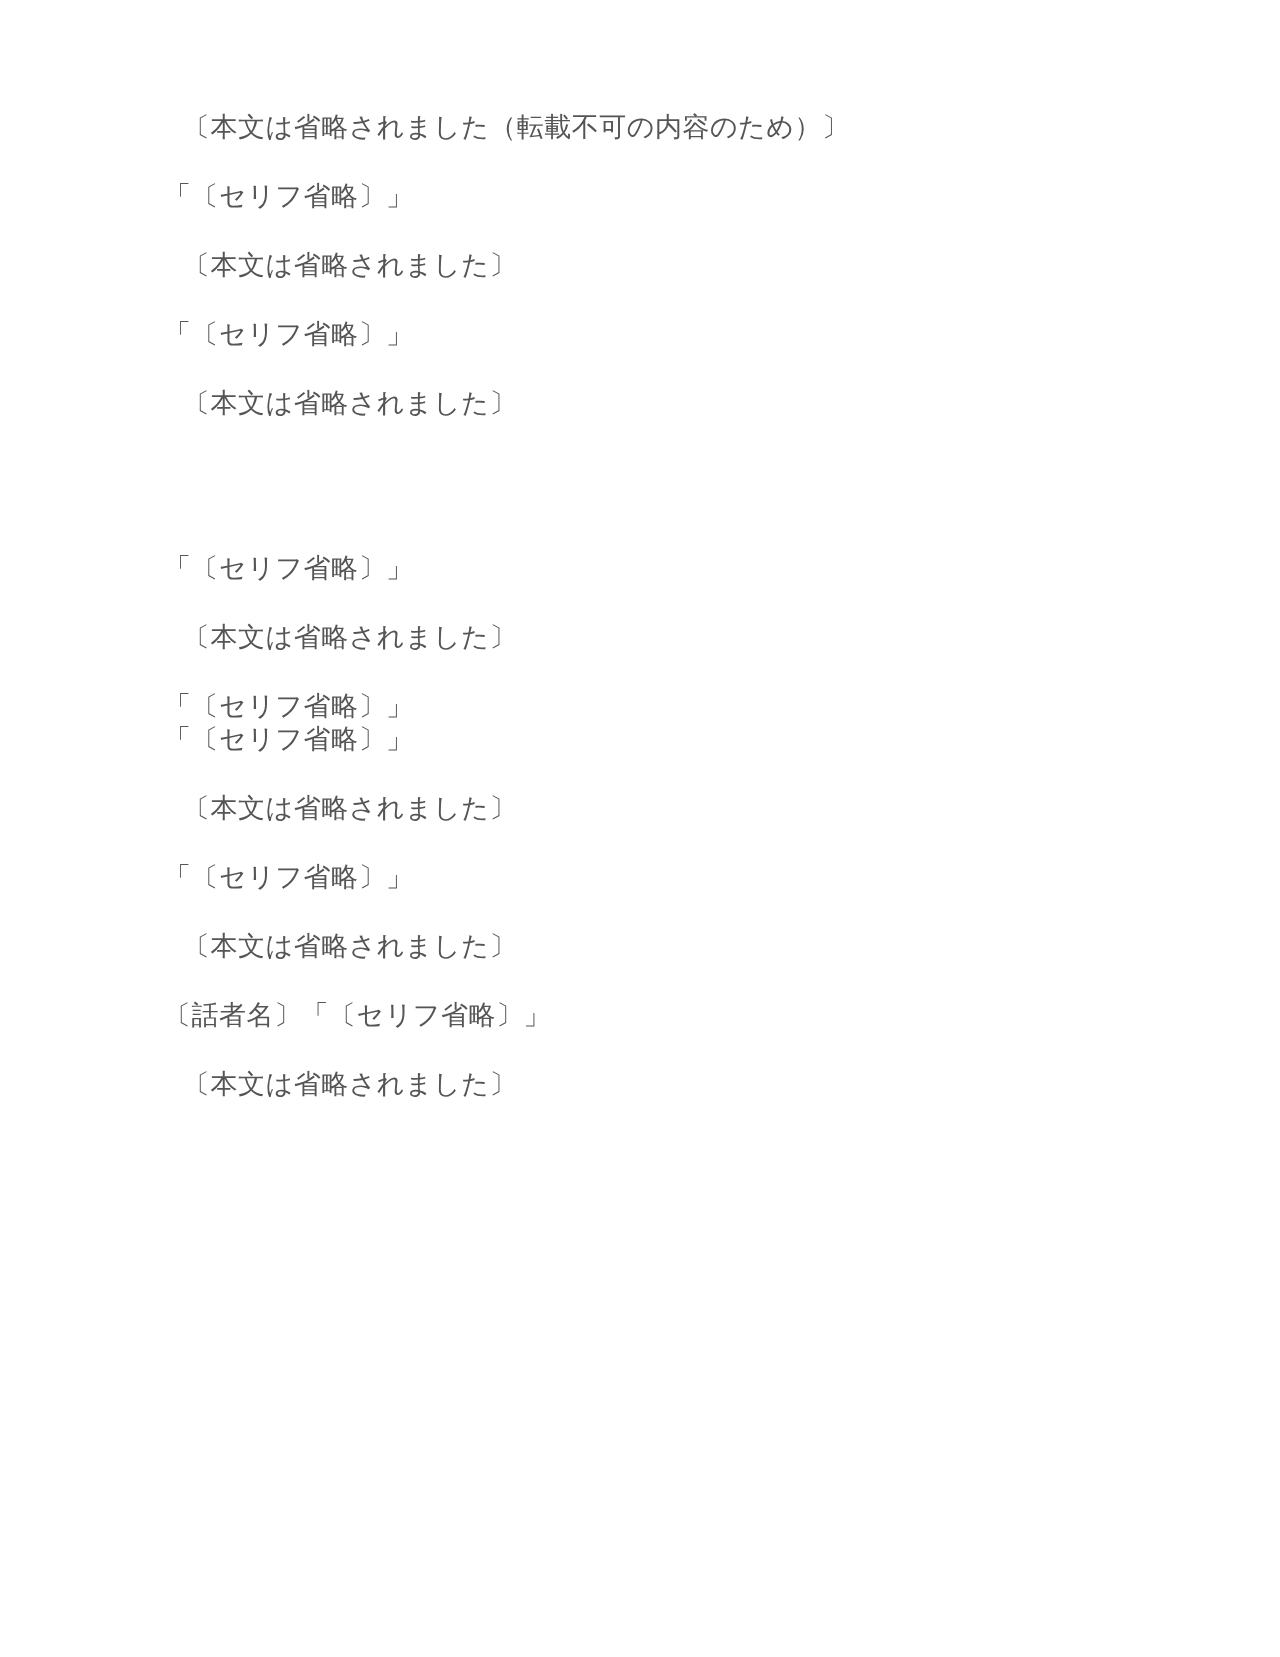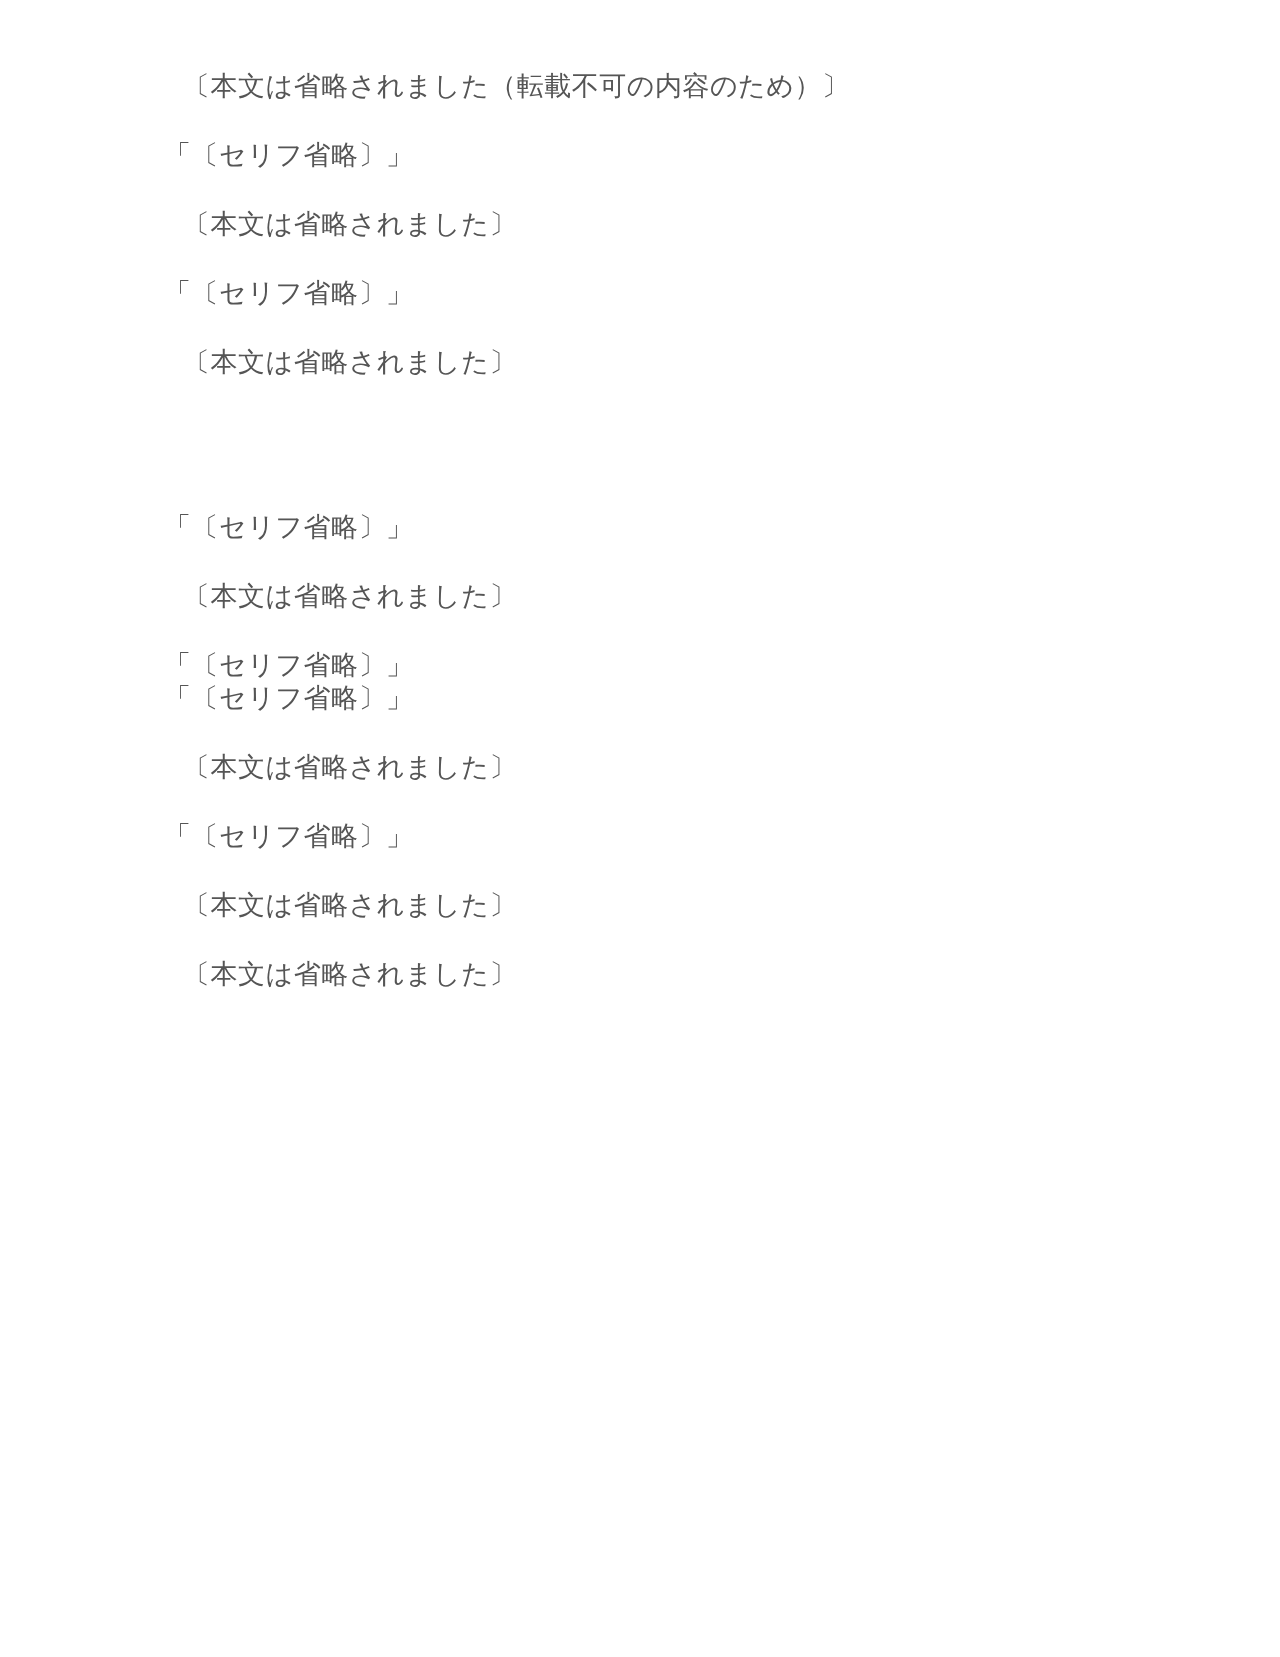--- a/index.html
+++ b/index.html
@@ -5,21 +5,21 @@
   html, body { margin: 0; padding: 0; }
   body {
     width: 1280px; height: 1657px;
     background: #ffffff;
     font-family: "DejaVu Sans", sans-serif;
     color: #1b1b1b;
   }
   .page {
     box-sizing: border-box;
     width: 1280px; height: 1657px;
-    padding: 69px 140px 0 156px;
+    padding: 110px 140px 0 156px;
   }
   .block {
     font-size: 27px;
     line-height: 33px;
     margin: 0 0 36px 0;
     letter-spacing: 0.5px;
     color: #555; 
   }
   .paragraph { text-indent: 1em; }
   .dialogue  { text-indent: 0; margin-left: 8px; }
@@ -38,14 +38,15 @@
 
   <div class="scene-break"></div>
 
   <p class="block dialogue">「〔セリフ省略〕」</p>
   <p class="block paragraph">〔本文は省略されました〕</p>
   <p class="block dialogue">「〔セリフ省略〕」</p>
   <p class="block dialogue no-gap">「〔セリフ省略〕」</p>
   <p class="block paragraph">〔本文は省略されました〕</p>
   <p class="block dialogue">「〔セリフ省略〕」</p>
   <p class="block paragraph">〔本文は省略されました〕</p>
+  <p class="block dialogue">〔話者名〕「〔セリフ省略〕」</p>
   <p class="block paragraph">〔本文は省略されました〕</p>
 </div>
 
 </body></html>

